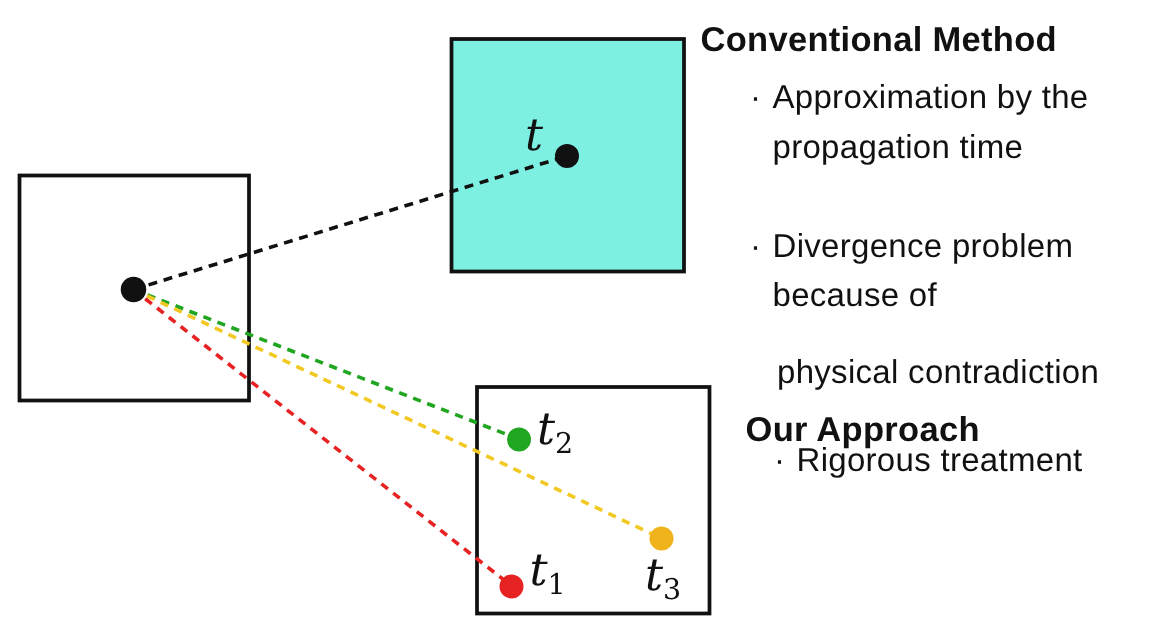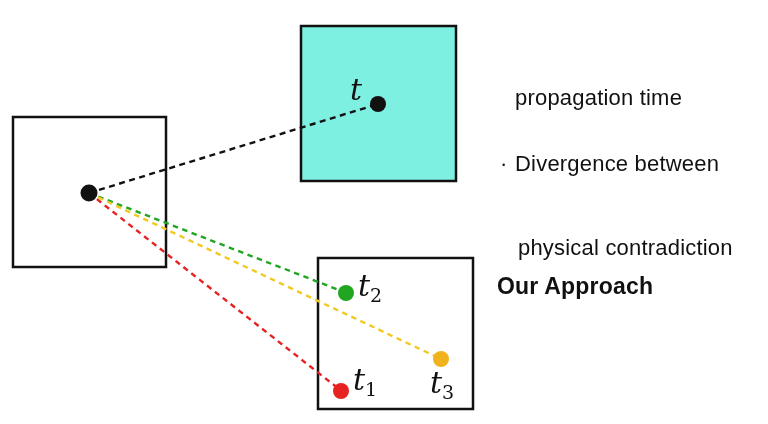--- a/index.html
+++ b/index.html
@@ -65,22 +65,26 @@
     <circle cx="346" cy="293" r="8" fill="#21A621"></circle>
     <circle cx="441" cy="359" r="8" fill="#F0B31C"></circle>
     <circle cx="341" cy="391" r="8" fill="#E62222"></circle>
 
     <text x="350" y="100" class="math-label" font-size="30" fill="#111111"><tspan>t</tspan><tspan dy="6" font-size="19" font-style="normal"></tspan></text>
     <text x="358" y="296" class="math-label" font-size="30" fill="#111111"><tspan>t</tspan><tspan dy="6" font-size="19" font-style="normal">2</tspan></text>
     <text x="353" y="390" class="math-label" font-size="30" fill="#111111"><tspan>t</tspan><tspan dy="6" font-size="19" font-style="normal">1</tspan></text>
     <text x="430" y="393" class="math-label" font-size="30" fill="#111111"><tspan>t</tspan><tspan dy="6" font-size="19" font-style="normal">3</tspan></text>
   </svg>
 
+  <div class="txt heading" style="left:467px; top:13px;">Conventional Method</div>
 
+  <div class="txt line" style="left:500px; top:52px;"><span class="bullet">·</span><span>Approximation by the</span></div>
   <div class="txt line" style="left:515px; top:85px;">propagation time</div>
 
-  <div class="txt line" style="left:500px; top:151px;"><span class="bullet">·</span><span>Divergence between</span></div>
+  <div class="txt line" style="left:500px; top:151px;"><span class="bullet">·</span><span>Divergence problem</span></div>
+  <div class="txt line" style="left:515px; top:184px;">because of</div>
   <div class="txt line" style="left:518px; top:216px;margin-top:19px;">physical contradiction</div>
 
   <div class="txt heading" style="left:497px; top:260px;margin-top:13px;">Our Approach</div>
 
+  <div class="txt line" style="left:516px; top:294px;"><span class="bullet">·</span><span>Rigorous treatment</span></div>
 
 </div>
 
 </body></html>

